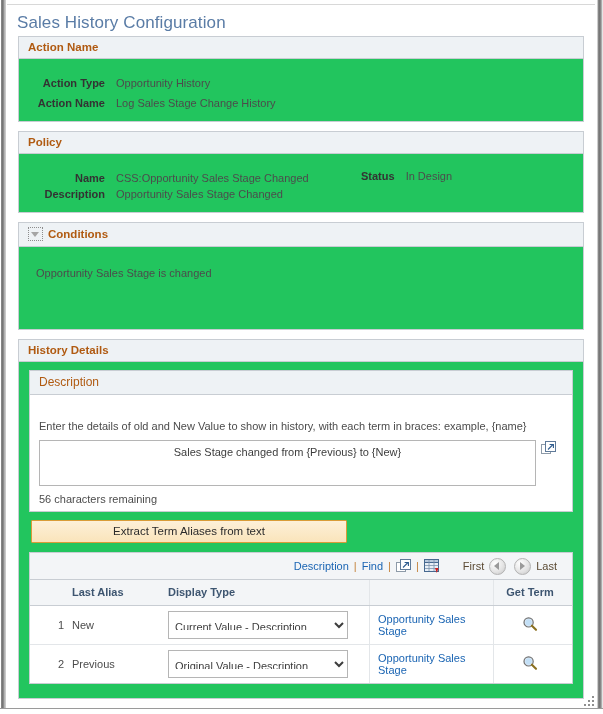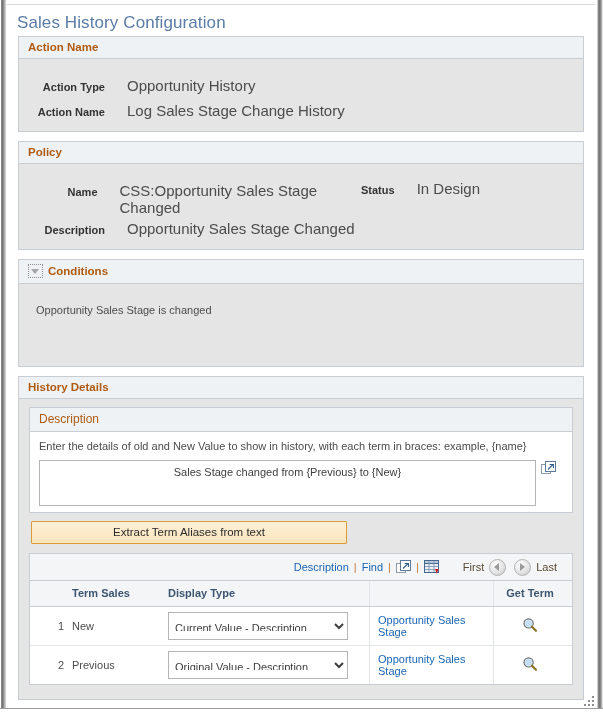--- a/index.html
+++ b/index.html
@@ -77,21 +77,21 @@
     color: #5a7ca6;
     font-weight: normal;
     margin: 8px 0 3px 9px;
     letter-spacing: 0.1px;
   }
 
   
   .group {
     margin: 0 10px 9px 10px;
     border: 1px solid #c8cdd3;
-    background: #e5e5e5;
+    background: #22c55e;
   }
   .group-header {
     background: #eef2f5;
     border-bottom: 1px solid #c8cdd3;
     padding: 4px 8px 5px 9px;
     font-weight: bold;
     font-size: 11.5px;
     color: #b05a11;
     display: flex;
     align-items: center;
@@ -128,22 +128,22 @@
   }
   .field-row:last-child { margin-bottom: 2px; }
   .lbl {
     font-weight: bold;
     color: #333;
     text-align: right;
     font-size: 11px;
   }
   .val {
     color: #4c4c4c;
-    font-size: 15px;
-    margin-left: 22px;
+    font-size: 11px;
+    margin-left: 11px;
   }
   .w-action { width: 78px; }
   .w-policy { width: 78px; }
 
   .policy-grid {
     display: flex;
   }
   .policy-col-left { width: 330px; }
   .policy-col-right { flex: 1; display: flex; align-items: baseline; padding-left: 4px; }
 
@@ -164,20 +164,21 @@
     border-bottom: 1px solid #c8cdd3;
     padding: 4px 8px 5px 9px;
     font-size: 12px;
     color: #b05a11;
   }
   .inner-body { padding: 7px 9px 6px 9px; }
   .hint {
     color: #4c4c4c;
     line-height: 15px;
     margin-bottom: 6px;
+    margin-top: 17px;
   }
 
   .textarea-wrap {
     position: relative;
     display: flex;
     align-items: flex-start;
   }
   textarea.desc-input {
     width: 497px;
     height: 46px;
@@ -455,20 +456,21 @@
               <textarea class="desc-input" placeholder="" style="">Sales Stage changed from {Previous} to {New}</textarea>
               <span class="expand-icon">
                 <svg width="15" height="14" viewBox="0 0 15 14">
                   <rect x="0.5" y="3.5" width="9" height="9" fill="#ffffff" stroke="#8d9aa8"></rect>
                   <rect x="4.5" y="0.5" width="10" height="10" fill="#ffffff" stroke="#5f7a99"></rect>
                   <path d="M7 8.5 L12 3.5" stroke="#2d5b8e" stroke-width="1.1" fill="none"></path>
                   <path d="M8.6 3.5 L12.4 3.5 L12.4 7.1" stroke="#2d5b8e" stroke-width="1.1" fill="none"></path>
                 </svg>
               </span>
             </div>
+            <div class="char-remaining">56 characters remaining</div>
           </div>
         </div>
 
         <button class="btn btn-extract">Extract Term Aliases from text</button>
 
         <div class="grid-wrap">
           <div class="grid-toolbar">
             <a class="gt-link">Description</a>
             <span class="gt-sep">|</span>
             <a class="gt-link">Find</a>
@@ -493,21 +495,21 @@
             <span class="nav-label nav-first">First</span>
             <span class="nav-btn nav-prev"></span>
             <span class="nav-btn nav-next" style="margin-left:8px;"></span>
             <span class="nav-label">Last</span>
           </div>
 
           <table class="grid">
             <thead>
               <tr>
                 <th class="col-num"></th>
-                <th class="col-alias">Term Sales</th>
+                <th class="col-alias">Last Alias</th>
                 <th class="col-display">Display Type</th>
                 <th class="col-term"></th>
                 <th class="col-getterm">Get Term</th>
               </tr>
             </thead>
             <tbody>
               <tr>
                 <td class="col-num">1</td>
                 <td class="col-alias">New</td>
                 <td class="col-display">

